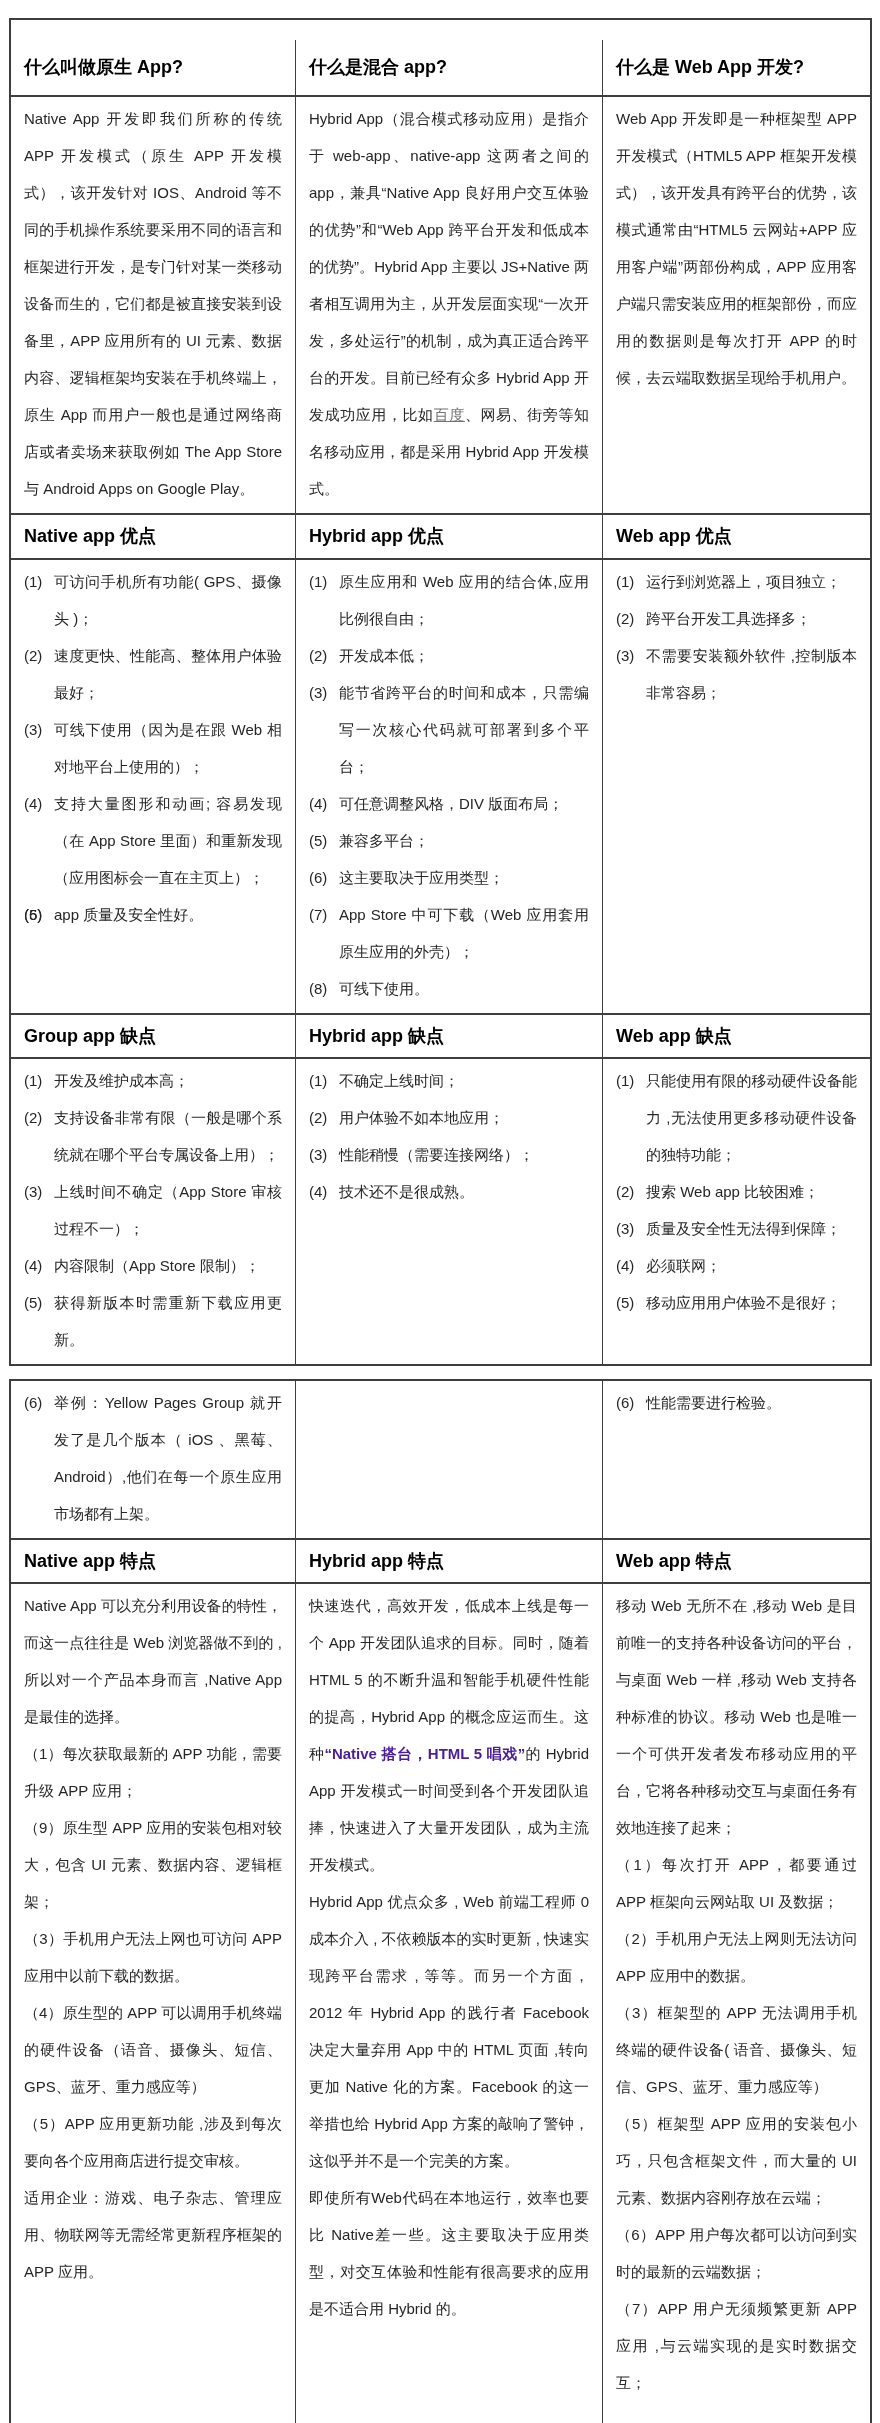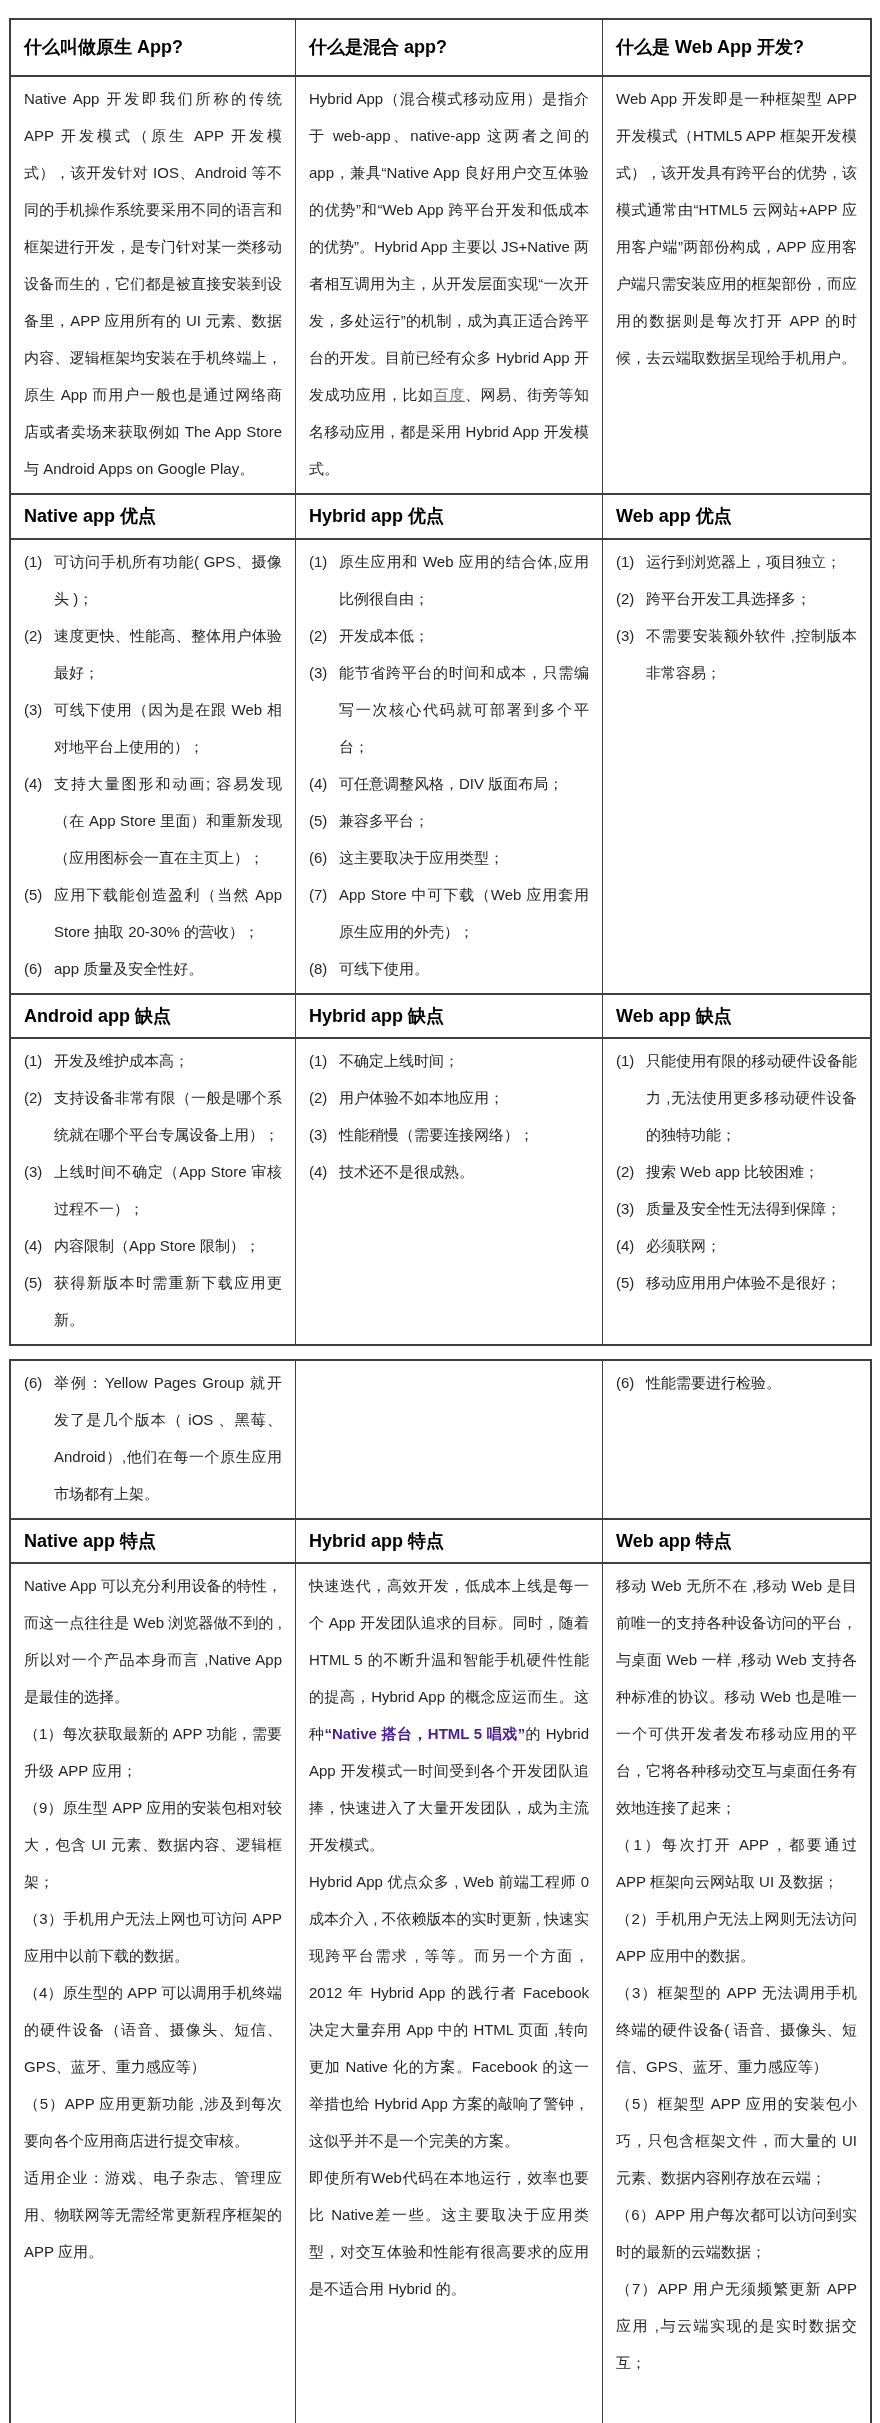--- a/index.html
+++ b/index.html
@@ -20,21 +20,21 @@
   a.doclink{color:#737373;text-decoration:underline;cursor:pointer;}
   .b{font-weight:bold;color:#4c1d95;}
 </style>
 </head>
 <body>
 
 <div class="page">
 
   <div class="tbl">
 
-    <div class="row" style="min-height:55px;">
+    <div class="row" style="min-height:55px;margin-top:20px;">
       <div class="cell hcell">什么叫做原生 App?</div>
       <div class="cell hcell">什么是混合 app?</div>
       <div class="cell hcell">什么是 Web App 开发?</div>
     </div>
 
     <div class="row" style="min-height:369px;">
       <div class="cell">
         <div class="para">Native App 开发即我们所称的传统 APP 开发模式（原生 APP 开发模式），该开发针对 IOS、Android 等不同的手机操作系统要采用不同的语言和框架进行开发，是专门针对某一类移动设备而生的，它们都是被直接安装到设备里，APP 应用所有的 UI 元素、数据内容、逻辑框架均安装在手机终端上，原生 App 而用户一般也是通过网络商店或者卖场来获取例如 The App Store 与 Android Apps on Google Play。</div>
       </div>
       <div class="cell">
@@ -51,21 +51,21 @@
       <div class="cell hcell">Web app 优点</div>
     </div>
 
     <div class="row" style="min-height:417px;">
       <div class="cell">
 
       <div class="li"><span class="num">(1)</span><span>可访问手机所有功能( GPS、摄像头 )；</span></div>
           <div class="li"><span class="num">(2)</span><span>速度更快、性能高、整体用户体验最好；</span></div>
           <div class="li"><span class="num">(3)</span><span>可线下使用（因为是在跟 Web 相对地平台上使用的）；</span></div>
           <div class="li"><span class="num">(4)</span><span>支持大量图形和动画; 容易发现（在 App Store 里面）和重新发现（应用图标会一直在主页上）；</span></div>
-          <div class="li"><span class="num">(5)</span><span>应用下载能创造盈利（当然 App Store 抽取 20-30% 的营收）；</span></div>
+          <div class="li"><span class="num">(5)</span></div>
           <div class="li"><span class="num">(6)</span><span>app 质量及安全性好。</span></div>
         </div>
       <div class="cell">
 
       <div class="li"><span class="num">(1)</span><span>原生应用和 Web 应用的结合体,应用比例很自由；</span></div>
           <div class="li"><span class="num">(2)</span><span>开发成本低；</span></div>
           <div class="li"><span class="num">(3)</span><span>能节省跨平台的时间和成本，只需编写一次核心代码就可部署到多个平台；</span></div>
           <div class="li"><span class="num">(4)</span><span>可任意调整风格，DIV 版面布局；</span></div>
           <div class="li"><span class="num">(5)</span><span>兼容多平台；</span></div>
           <div class="li"><span class="num">(6)</span><span>这主要取决于应用类型；</span></div>
@@ -74,21 +74,21 @@
         </div>
       <div class="cell">
 
       <div class="li"><span class="num">(1)</span><span>运行到浏览器上，项目独立；</span></div>
           <div class="li"><span class="num">(2)</span><span>跨平台开发工具选择多；</span></div>
           <div class="li"><span class="num">(3)</span><span>不需要安装额外软件 ,控制版本非常容易；</span></div>
         </div>
     </div>
 
     <div class="row" style="min-height:44px;">
-      <div class="cell hcell">Android app 缺点</div>
+      <div class="cell hcell">Group app 缺点</div>
       <div class="cell hcell">Hybrid app 缺点</div>
       <div class="cell hcell">Web app 缺点</div>
     </div>
 
     <div class="row" style="min-height:257px;">
       <div class="cell">
 
       <div class="li"><span class="num">(1)</span><span>开发及维护成本高；</span></div>
           <div class="li"><span class="num">(2)</span><span>支持设备非常有限（一般是哪个系统就在哪个平台专属设备上用）；</span></div>
           <div class="li"><span class="num">(3)</span><span>上线时间不确定（App Store 审核过程不一）；</span></div>

